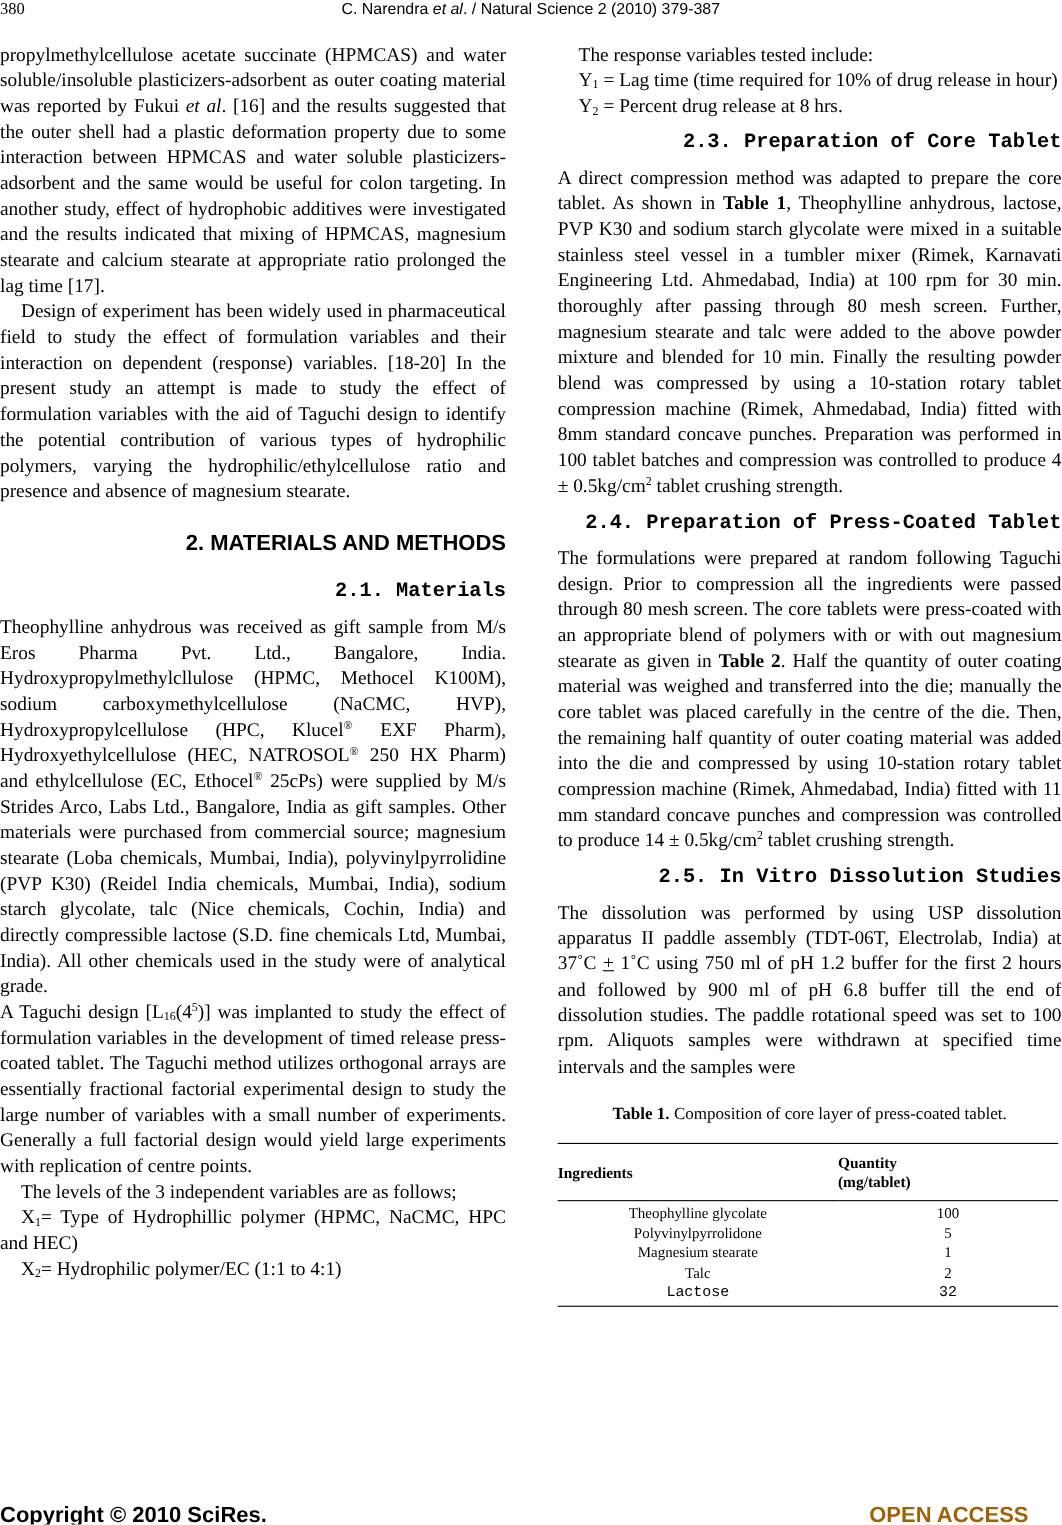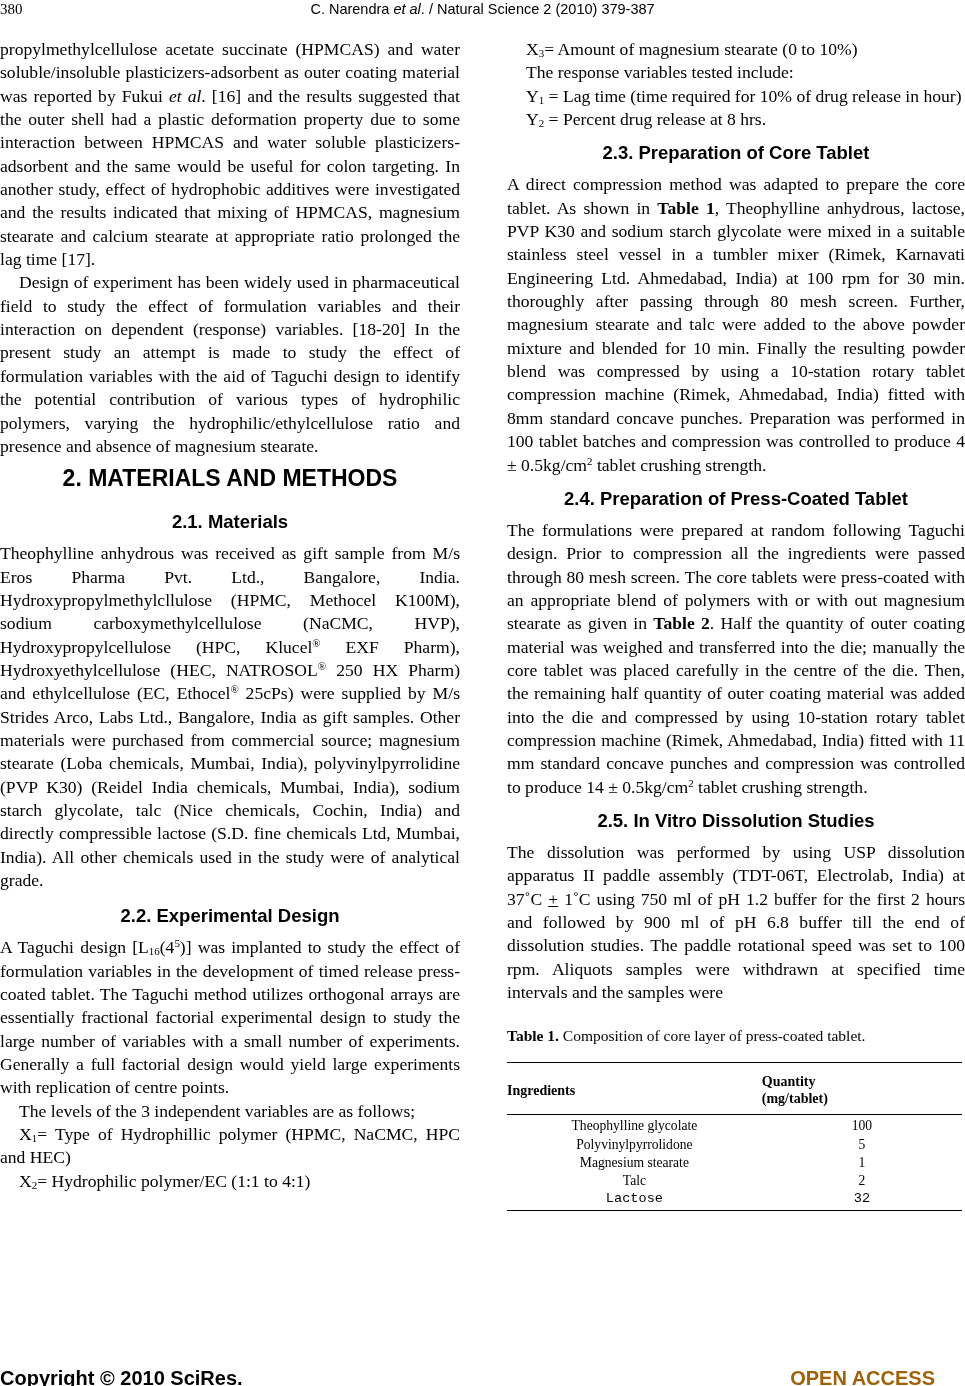--- a/index.html
+++ b/index.html
@@ -14,30 +14,30 @@
     position: absolute; top: 38px;
     font-family: "Liberation Serif", serif; font-size: 17.6px; line-height: 23.35px;
     text-align: justify;
   }
   .col.left { left: 0; width: 460px; }
   .col.right { left: 507px; width: 458px; }
   p { margin: 0; }
   p.ind { text-indent: 19px; }
   p.hang { text-indent: 19px; }
   .h1 {
-    font-family: "Liberation Sans", sans-serif; font-weight: bold; font-size: 23px;
-    line-height: 24px; margin: 8px 0 20px 0; text-align: center;
+    font-family: "Liberation Sans", sans-serif; font-weight: bold; font-size: 20px;
+    line-height: 24px; margin: 24px 0 20px 0; text-align: right;
   }
   .h2 {
-    font-family: Liberation Sans, sans-serif; font-weight: bold; font-size: 18.5px;
-    line-height: 23px; margin: 10px 0 9px 0; text-align: center;
+    font-family: Liberation Mono, monospace; font-weight: bold; font-size: 18.5px;
+    line-height: 23px; margin: 10px 0 9px 0; text-align: right;
   }
   sup { font-size: 62%; line-height: 0; vertical-align: 0.55em; }
   sub { font-size: 62%; line-height: 0; vertical-align: -0.2em; }
-  .caption { font-size: 15.5px; line-height: 20px; margin-top: 22px; text-align: left; }
+  .caption { font-size: 15.5px; line-height: 20px; margin-top: 22px; text-align: center; }
   table.t1 {
     width: 455px; border-collapse: collapse; margin-top: 16px;
     font-family: "Liberation Serif", serif; font-size: 13.6px; line-height: 18.2px;
   }
   table.t1 thead tr { border-top: 1.5px solid #000; border-bottom: 1.5px solid #000; }
   table.t1 tbody tr:last-child { border-bottom: 1.5px solid #000; font-family: Liberation Mono, monospace; }
   table.t1 th { font-weight: bold; padding: 10px 0 7px 0; font-size: 14px; line-height: 17px; }
   table.t1 td { text-align: center; padding: 0; }
   table.t1 .c1 { width: 56%; }
   table.t1 .c2 { width: 44%; }
@@ -60,29 +60,27 @@
 </div>
 
 <div class="col left">
   <p><span>propylmethylcellulose acetate succinate (HPMCAS) and water soluble/insoluble plasticizers-adsorbent as outer coating material was reported by Fukui </span><i>et al</i><span>. [16] and the results suggested that the outer shell had a plastic deformation property due to some interaction between HPMCAS and water soluble plasticizers-adsorbent and the same would be useful for colon targeting. In another study, effect of hydrophobic additives were investigated and the results indicated that mixing of HPMCAS, magnesium stearate and calcium stearate at appropriate ratio prolonged the lag time [17].</span></p>
   <p class="ind">Design of experiment has been widely used in pharmaceutical field to study the effect of formulation variables and their interaction on dependent (response) variables. [18-20] In the present study an attempt is made to study the effect of formulation variables with the aid of Taguchi design to identify the potential contribution of various types of hydrophilic polymers, varying the hydrophilic/ethylcellulose ratio and presence and absence of magnesium stearate.</p>
 
   <div class="h1">2. MATERIALS AND METHODS</div>
   <div class="h2">2.1. Materials</div>
   <p><span>Theophylline anhydrous was received as gift sample from M/s Eros Pharma Pvt. Ltd., Bangalore, India. Hydroxypropylmethylcllulose (HPMC, Methocel K100M), sodium carboxymethylcellulose (NaCMC, HVP), Hydroxypropylcellulose (HPC, Klucel</span><sup>®</sup><span> EXF Pharm), Hydroxyethylcellulose (HEC, NATROSOL</span><sup>®</sup><span> 250 HX Pharm) and ethylcellulose (EC, Ethocel</span><sup>®</sup><span> 25cPs) were supplied by M/s Strides Arco, Labs Ltd., Bangalore, India as gift samples. Other materials were purchased from commercial source; magnesium stearate (Loba chemicals, Mumbai, India), polyvinylpyrrolidine (PVP K30) (Reidel India chemicals, Mumbai, India), sodium starch glycolate, talc (Nice chemicals, Cochin, India) and directly compressible lactose (S.D. fine chemicals Ltd, Mumbai, India). All other chemicals used in the study were of analytical grade.</span></p>
 
-  <div class="h2" style="margin-top:12px">2.2. Experimental Design</div>
   <p><span>A Taguchi design [L</span><sub>16</sub><span>(4</span><sup>5</sup><span>)] was implanted to study the effect of formulation variables in the development of timed release press-coated tablet. The Taguchi method utilizes orthogonal arrays are essentially fractional factorial experimental design to study the large number of variables with a small number of experiments. Generally a full factorial design would yield large experiments with replication of centre points.</span></p>
   <p class="ind">The levels of the 3 independent variables are as follows;</p>
   <p class="hang"><span>X</span><sub>1</sub><span>= Type of Hydrophillic polymer (HPMC, NaCMC, HPC and HEC)</span></p>
   <p class="hang"><span>X</span><sub>2</sub><span>= Hydrophilic polymer/EC (1:1 to 4:1)</span></p>
 </div>
 
 <div class="col right">
-  <p class="hang"><span>X</span><sub>3</sub><span>= Amount of magnesium stearate (0 to 10%)</span></p>
   <p class="ind">The response variables tested include:</p>
   <p class="hang"><span>Y</span><sub>1</sub><span> = Lag time (time required for 10% of drug release in hour)</span></p>
   <p class="hang"><span>Y</span><sub>2</sub><span> = Percent drug release at 8 hrs.</span></p>
 
   <div class="h2">2.3. Preparation of Core Tablet</div>
   <p><span>A direct compression method was adapted to prepare the core tablet. As shown in </span><b>Table 1</b><span>, Theophylline anhydrous, lactose, PVP K30 and sodium starch glycolate were mixed in a suitable stainless steel vessel in a tumbler mixer (Rimek, Karnavati Engineering Ltd. Ahmedabad, India) at 100 rpm for 30 min. thoroughly after passing through 80 mesh screen. Further, magnesium stearate and talc were added to the above powder mixture and blended for 10 min. Finally the resulting powder blend was compressed by using a 10-station rotary tablet compression machine (Rimek, Ahmedabad, India) fitted with 8mm standard concave punches. Preparation was performed in 100 tablet batches and compression was controlled to produce 4 ± 0.5kg/cm</span><sup>2</sup><span> tablet crushing strength.</span></p>
 
   <div class="h2">2.4. Preparation of Press-Coated Tablet</div>
   <p><span>The formulations were prepared at random following Taguchi design. Prior to compression all the ingredients were passed through 80 mesh screen. The core tablets were press-coated with an appropriate blend of polymers with or with out magnesium stearate as given in </span><b>Table 2</b><span>. Half the quantity of outer coating material was weighed and transferred into the die; manually the core tablet was placed carefully in the centre of the die. Then, the remaining half quantity of outer coating material was added into the die and compressed by using 10-station rotary tablet compression machine (Rimek, Ahmedabad, India) fitted with 11 mm standard concave punches and compression was controlled to produce 14 ± 0.5kg/cm</span><sup>2</sup><span> tablet crushing strength.</span></p>
 

